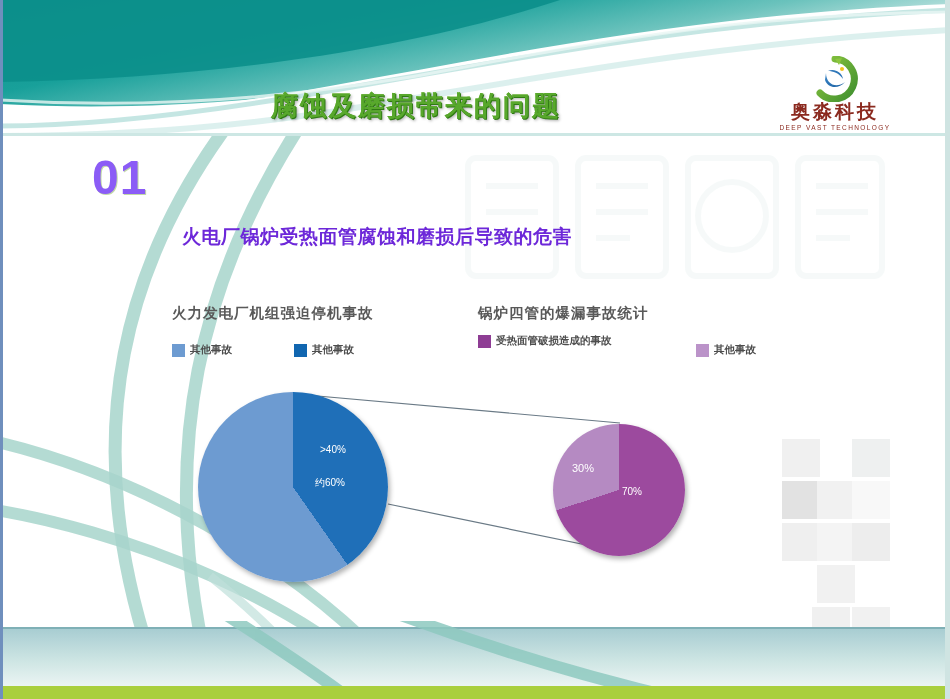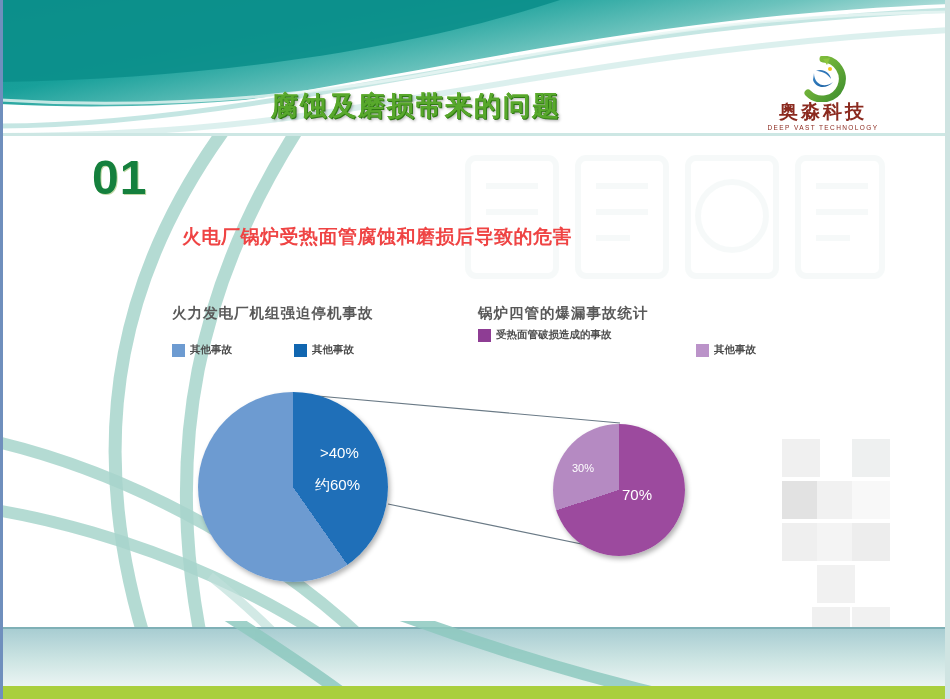--- a/index.html
+++ b/index.html
@@ -21,21 +21,21 @@
 
   .title{position:absolute;left:0;top:88px;width:832px;text-align:center;
          font-size:27px;font-weight:bold;letter-spacing:2px;
          color:#4faa2a;
          text-shadow:1px 1px 0 #2f7a14, 2px 2px 3px rgba(0,0,0,.35);
          z-index:30;}
   .title span{background:linear-gradient(180deg,#86c53a 0%,#3f9418 100%);
               -webkit-background-clip:text;background-clip:text;color:#58a82c;}
 
   
-  .logo{position:absolute;right:52px;top:56px;width:150px;height:78px;z-index:40;
+  .logo{position:absolute;right:40px;top:56px;width:150px;height:78px;z-index:40;
         text-align:center;}
   .logo-mark{width:46px;height:46px;margin:0 auto;position:relative;}
   .logo-cn{font-size:19px;font-weight:bold;color:#8b2a1f;letter-spacing:3px;
            line-height:22px;margin-top:-1px;
            text-shadow:0 1px 0 rgba(255,255,255,.6);}
   .logo-en{font-size:6.5px;color:#8b2a1f;letter-spacing:1.4px;line-height:9px;}
 
   
   .bodybg{position:absolute;left:0;top:136px;width:950px;height:563px;overflow:hidden;
           z-index:1;}
@@ -49,51 +49,51 @@
           overflow:hidden;}
   .footer-fill{position:absolute;left:0;top:8px;width:950px;height:60px;
         background:linear-gradient(180deg,#a8cdd2 0%,#cfe6e4 55%,#eef6f5 100%);}
   .footer-line{position:absolute;left:0;top:6px;width:950px;height:2px;
         background:#7fb0b6;}
   .footer-green{position:absolute;left:0;bottom:0;width:950px;height:13px;
         background:#a9cf3d;}
 
   
   .num01{position:absolute;left:92px;top:150px;font-size:48px;font-weight:bold;
-         color:#15803d;letter-spacing:1px;z-index:25;
+         color:#8b5cf6;letter-spacing:1px;z-index:25;
          text-shadow:1px 1px 0 rgba(120,170,60,.45);}
 
   
   .redline{position:absolute;left:182px;top:224px;font-size:19px;font-weight:bold;
-           color:#ef4444;letter-spacing:.5px;z-index:25;white-space:nowrap;}
+           color:#6d28d9;letter-spacing:.5px;z-index:25;white-space:nowrap;}
 
   
   .figure{position:absolute;left:160px;top:296px;width:620px;height:290px;z-index:22;}
 
   .ct{position:absolute;font-size:14.5px;font-weight:bold;color:#595959;
       letter-spacing:1px;white-space:nowrap;}
   .ct1{left:12px;top:8px;}
   .ct2{left:318px;top:8px;}
 
   .lg{position:absolute;display:flex;align-items:center;gap:5px;
       font-size:10.5px;font-weight:bold;color:#4d4d4d;white-space:nowrap;}
   .swatch{width:13px;height:13px;display:inline-block;}
 
   .lg-a{left:12px;top:47px;}
   .lg-b{left:134px;top:47px;}
-  .lg-c{left:318px;top:32px;}
+  .lg-c{left:318px;top:38px;}
   .lg-d{left:536px;top:47px;}
 
   .pie{position:absolute;border-radius:50%;}
   .pie1{left:38px;top:96px;width:190px;height:190px;
         box-shadow:2px 3px 5px rgba(0,0,0,.30);}
   .pie2{left:393px;top:128px;width:132px;height:132px;
         box-shadow:2px 3px 5px rgba(0,0,0,.30);}
 
-  .plabel{position:absolute;color:#ffffff;font-size:15px;white-space:nowrap;}
+  .plabel{position:absolute;color:#ffffff;font-size:10px;white-space:nowrap;}
   .plabel.small{font-size:11px;}
 
   .connector{position:absolute;left:0;top:0;width:620px;height:290px;
              pointer-events:none;}
 </style>
 </head>
 <body>
 
 <div id="slide">
 

